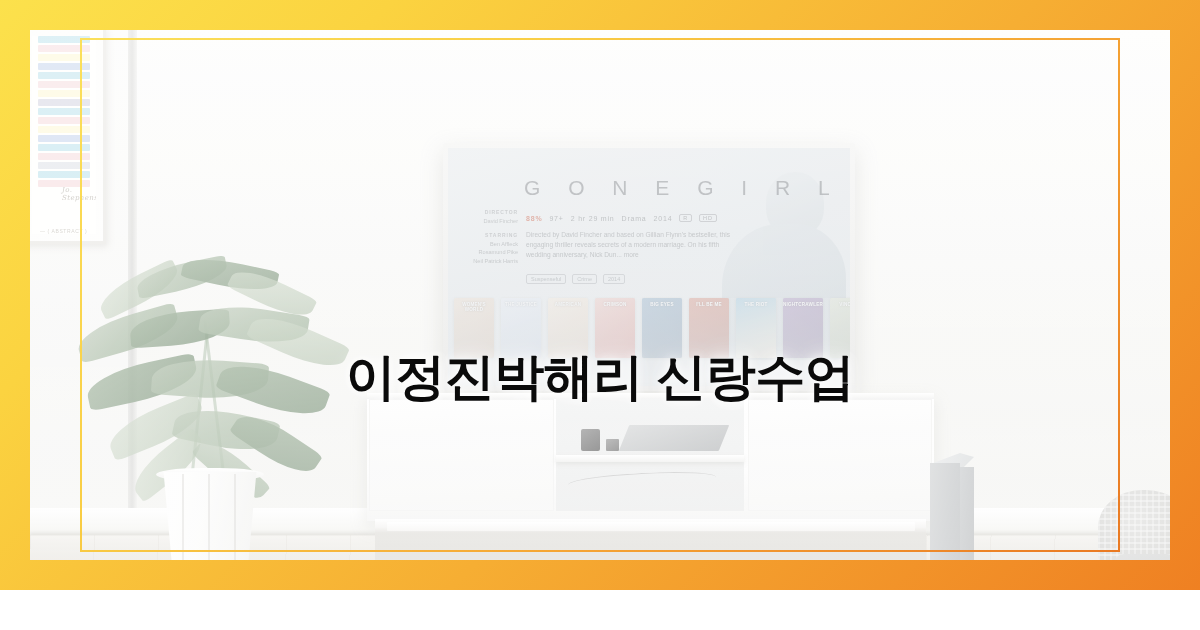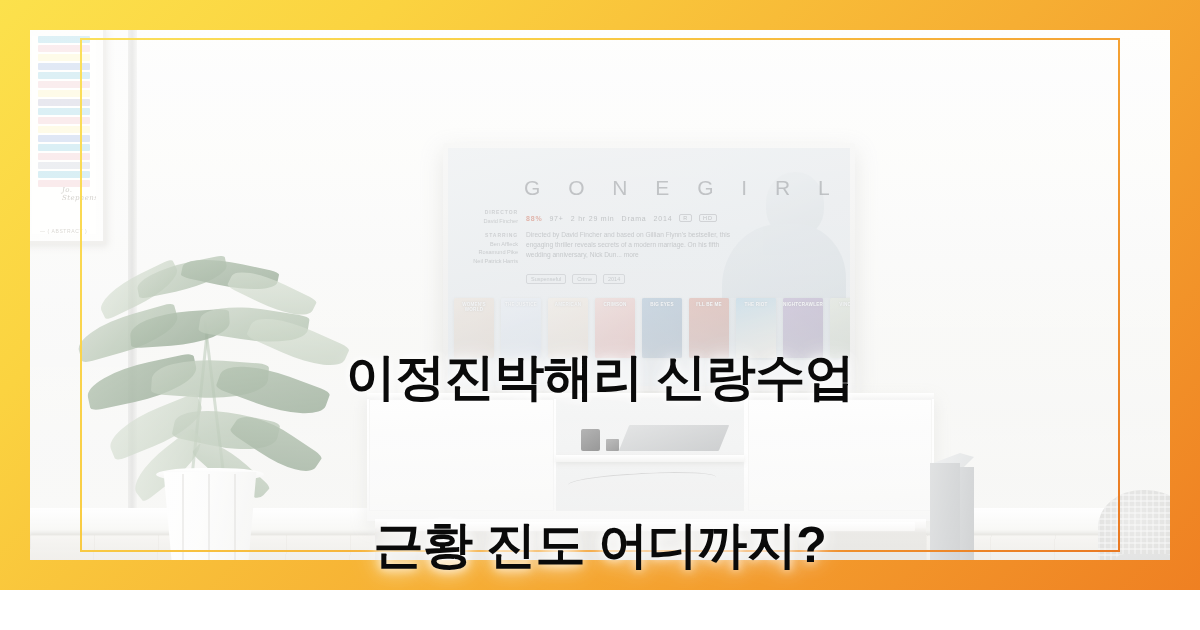--- a/index.html
+++ b/index.html
@@ -515,16 +515,15 @@
       <div class="basket-base"></div>
 
       <div class="wash"></div>
     </div>
   </div>
 
   <div id="inner-rule"></div>
 
   <div id="headline">
     <span class="ln">이정진박해리 신랑수업</span>
-    <span class="ln">근황 진도 어디까지?</span>
   </div>
 
 </div>
 
 </body></html>

